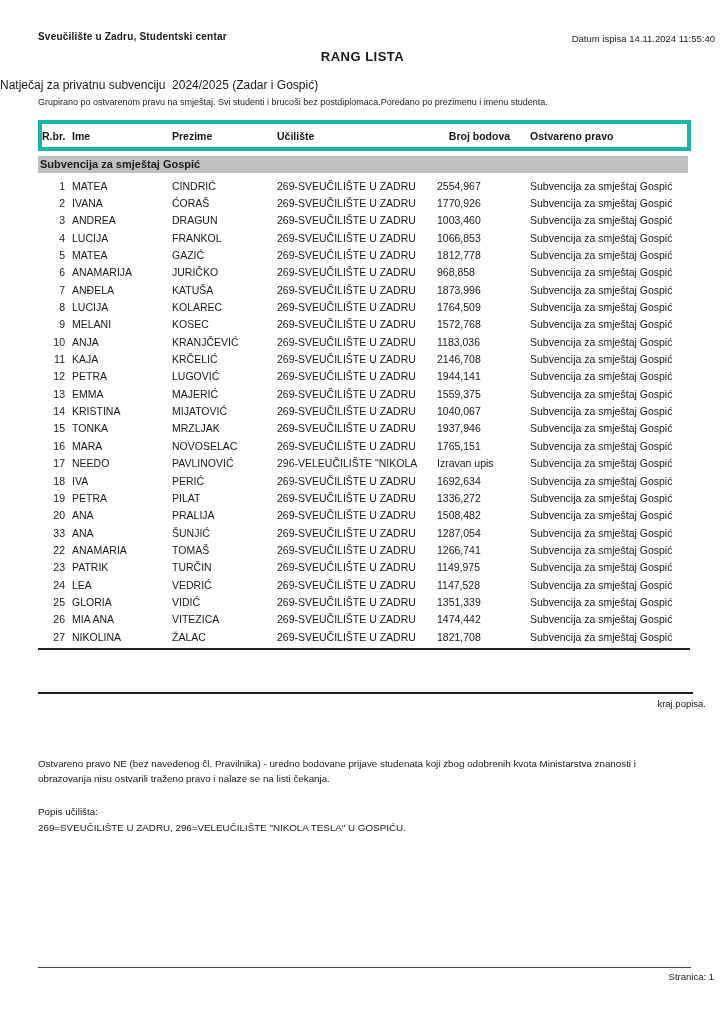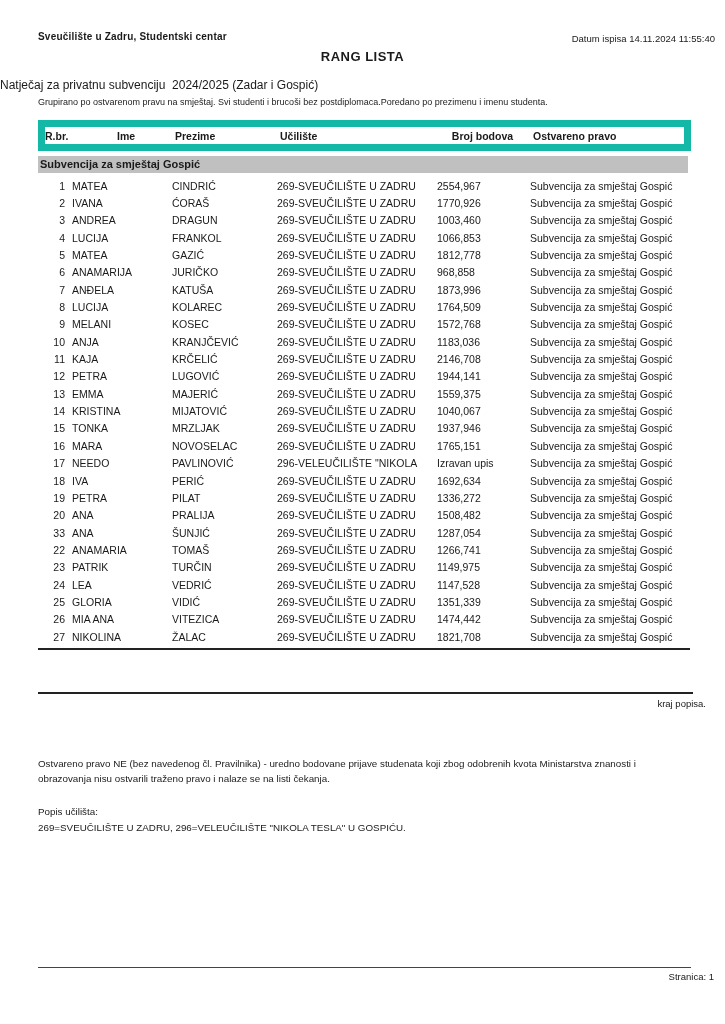--- a/index.html
+++ b/index.html
@@ -14,41 +14,41 @@
   }
   .abs{position:absolute;}
   .org{top:31px;left:38px;font-size:10px;font-weight:bold;letter-spacing:.2px;}
   .printdate{top:33px;right:34px;font-size:9.5px;}
   .title{top:49px;left:0;width:725px;text-align:center;font-size:13px;font-weight:bold;letter-spacing:.5px;}
   .subtitle{top:78px;left:0;width:725px;text-align:left;font-size:12px;white-space:pre;}
   .groupnote{top:97px;left:38px;font-size:9px;color:#222;}
 
   .thead-box{
     top:120px;left:38px;width:653px;height:31px;
-    border:7px solid #14b8a6;box-sizing:border-box;
+    border:4px solid #14b8a6;box-sizing:border-box;
     display:grid;grid-template-columns:23px 107px 105px 160px 85px 1fr;
     align-items:center;font-size:10.5px;font-weight:bold;
   }
   .section-bar{
     top:156px;left:38px;width:650px;height:17px;
     background:#c0c0c0;
     font-size:11px;font-weight:bold;line-height:17px;padding-left:2px;box-sizing:border-box;
   }
   .tbody{top:177px;left:38px;width:653px;}
   .trow{
     display:grid;grid-template-columns:27px 107px 105px 160px 85px 1fr;
     height:17.35px;align-items:center;font-size:10.5px;white-space:nowrap;
   }
   .c-rbr{text-align:right;}
   .c-ime{padding-left:7px;overflow:hidden;}
   .c-prezime{overflow:hidden;}
   .c-ucl{overflow:hidden;}
   .c-bod{text-align:left;}
   .c-pravo{padding-left:8px;overflow:hidden;}
-  .h-ime{padding-left:7px;margin-left:42px;}
+  .h-ime{padding-left:7px;}
   .h-bod{text-align:center;}
   .h-pravo{padding-left:8px;}
 
   .table-endline{top:648px;left:38px;width:652px;height:2px;background:#222;}
   .kraj-line{top:692px;left:38px;width:655px;height:2px;background:#222;}
   .kraj-text{top:698px;right:43px;font-size:9.5px;}
 
   .footnote{top:757px;left:38px;width:665px;font-size:9.8px;line-height:14.5px;color:#222;}
   .popis-label{top:806px;left:38px;font-size:9.8px;}
   .popis-text{top:822px;left:38px;font-size:9.8px;}

